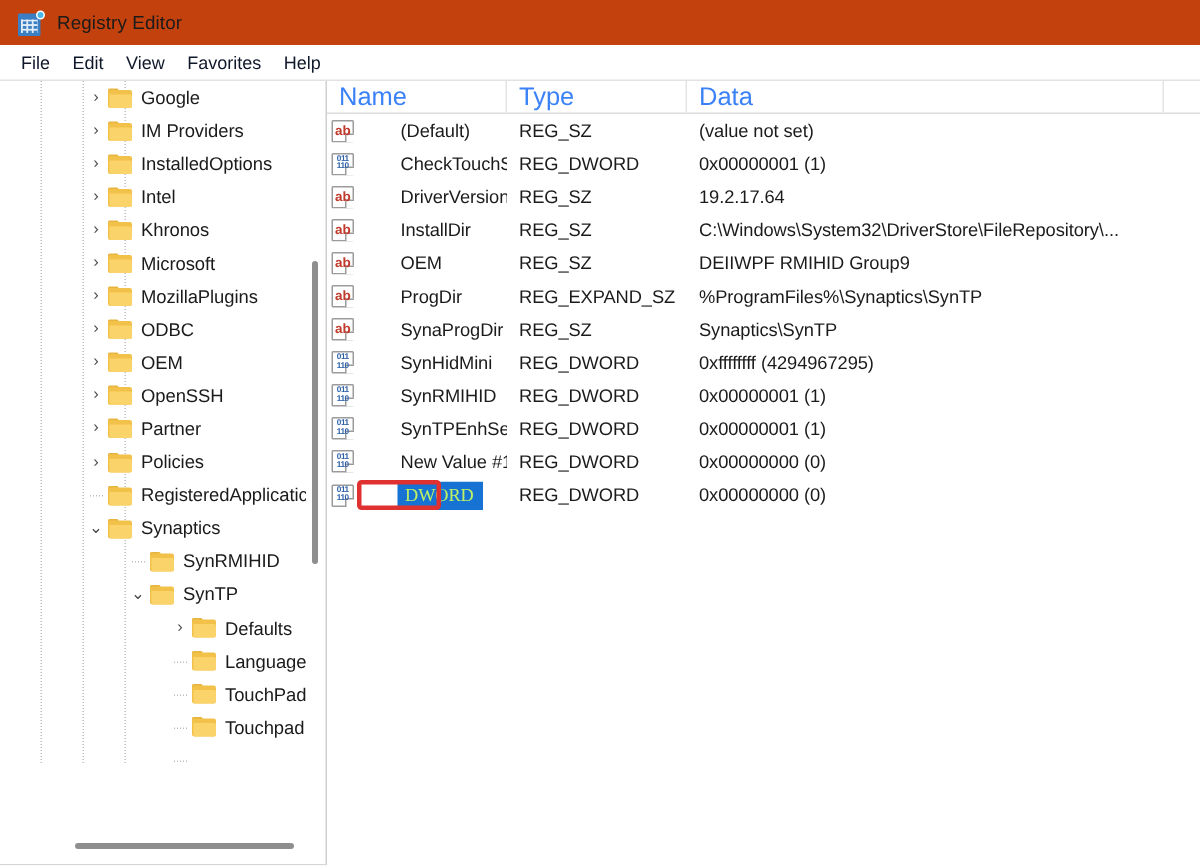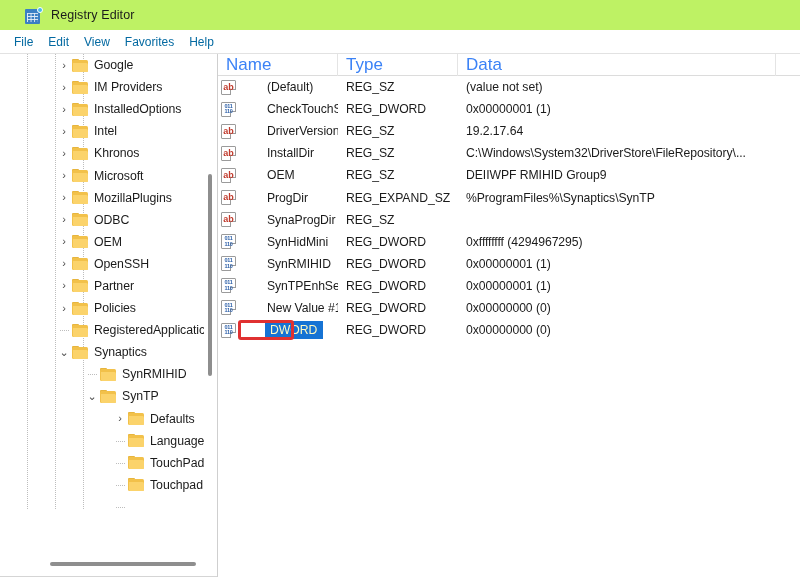--- a/index.html
+++ b/index.html
@@ -17,22 +17,22 @@
     background: #ffffff;
     display: flex;
     flex-direction: column;
   }
 
   
   .titlebar {
     height: 30px;
     display: flex;
     align-items: center;
-    padding-left: 25px;
-    background: #bef264;
+    padding-left: 12px;
+    background: #c2410c;
     flex: 0 0 30px;
   }
   .app-icon {
     width: 17px; height: 17px;
     margin-right: 9px;
     position: relative;
     flex: 0 0 17px;
   }
   .app-icon .grid {
     position: absolute; left: 0; top: 2px;
@@ -66,21 +66,21 @@
   .menubar {
     height: 23px;
     display: flex;
     align-items: center;
     padding-left: 7px;
     background: #ffffff;
     flex: 0 0 23px;
   }
   .menu-item {
     font-size: 12px;
-    color: #0369a1;
+    color: #0f172a;
     padding: 2px 8px 2px 7px;
     cursor: default;
     white-space: nowrap;
   }
 
   
   .addressbar {
     height: 22px;
     display: flex;
     align-items: center;
@@ -333,22 +333,23 @@
     font-size: 5.5px;
     color: #2c5fa8;
     letter-spacing: -0.3px;
     line-height: 5.4px;
     flex-direction: column;
   }
 
   .name-text { padding: 1px 2px; }
   .vrow.editing .name-text {
     background: #1673d4;
-    color: #fef9c3;
+    color: #bef264;
     padding: 2px 6px 2px 5px;
+    font-family: Liberation Serif, serif;
   }
   .edit-box {
     position: absolute;
     left: 20px;
     top: 1px;
     width: 56px;
     height: 20px;
     border: 3px solid #e03131;
     border-radius: 3px;
     pointer-events: none;
@@ -702,20 +703,21 @@
           </div>
           <div class="vrow">
             <div class="cell n">
               <span class="vicon sz">
                 <span class="page"></span>
                 <span class="glyph">ab</span>
               </span>
               <span class="name-text">SynaProgDir</span>
             </div>
             <div class="cell t">REG_SZ</div>
+            <div class="cell d">Synaptics\SynTP</div>
           </div>
           <div class="vrow">
             <div class="cell n">
               <span class="vicon dw">
                 <span class="page"></span>
                 <span class="glyph">
                   <span>011</span>
                   <span>110</span>
                 </span>
               </span>

